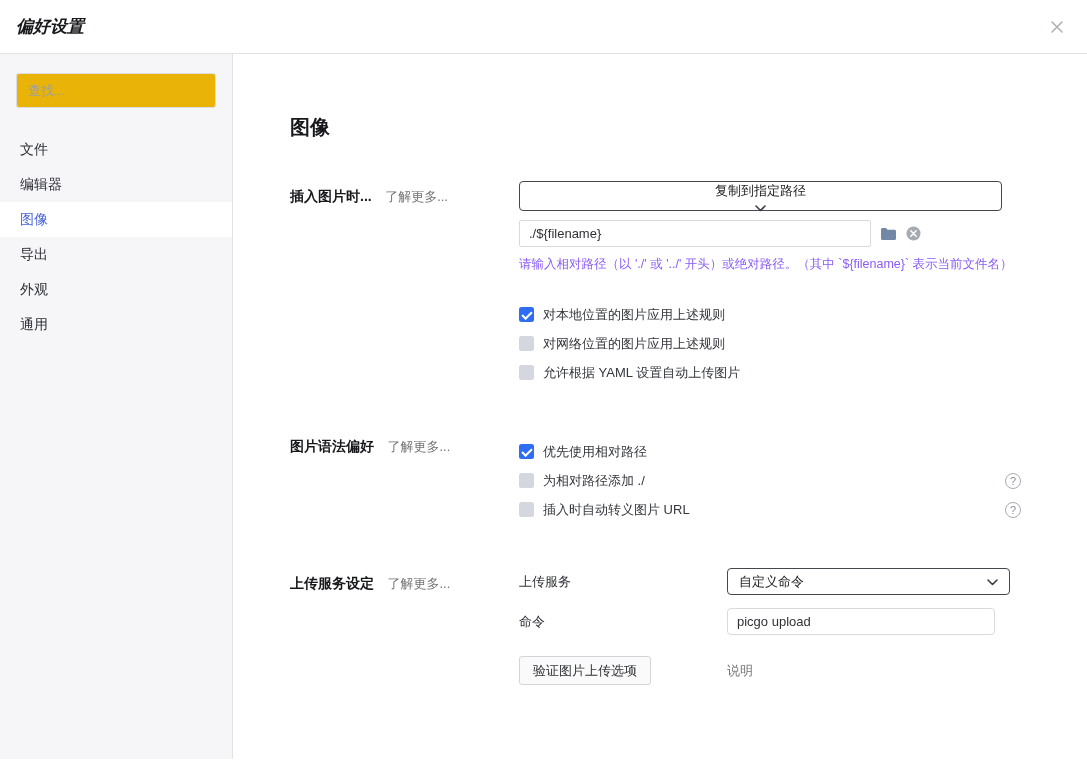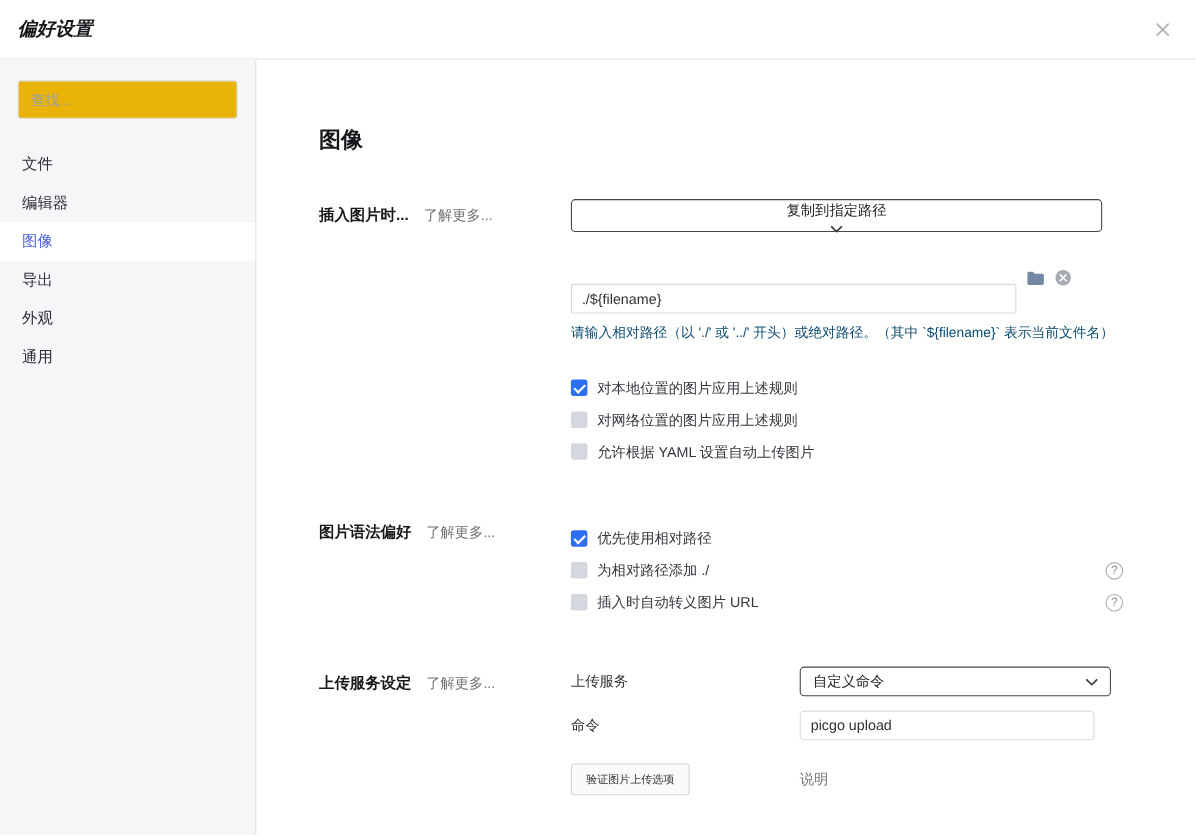--- a/index.html
+++ b/index.html
@@ -90,24 +90,24 @@
     height: 27px;
     border: 1px solid #d9dadd;
     border-radius: 2px;
     padding: 0 9px;
     font-size: 13px;
     color: #2e3136;
     outline: none;
     font-family: inherit;
     background: #fff;
   }
-  .path-input { width: 405px; margin-top: 38px; }
+  .path-input { width: 352px; }
   .icon-btn { display: flex; align-items: center; cursor: pointer; }
 
-  .hint { margin-top: 9px; font-size: 12.5px; color: #0c4a6e; }
+  .hint { margin-top: 9px; font-size: 12.5px; color: #8b5cf6; }
 
   .checks { margin-top: 27px; }
   .checks.flush { margin-top: 6px; }
   .check-row { display: flex; align-items: center; height: 29px; }
   .check-row .left { display: flex; align-items: center; }
   .check-row.with-help { justify-content: space-between; }
   .checkbox {
     width: 15px; height: 15px;
     border-radius: 2.5px;
     background: #d4d7dd;
@@ -141,21 +141,21 @@
   .svc-label { width: 208px; flex: none; font-size: 13px; color: #2e3136; }
   .cmd-input { width: 268px; border-radius: 4px; }
   .btn-row { display: flex; align-items: center; margin-top: 21px; }
   .btn-cell { width: 208px; flex: none; }
   .validate-btn {
     height: 29px;
     padding: 0 13px;
     background: #fafafa;
     border: 1px solid #d4d5d8;
     border-radius: 3px;
-    font-size: 10px;
+    font-size: 13px;
     color: #2e3136;
     cursor: pointer;
     font-family: inherit;
   }
 </style>
 </head>
 <body>
 
 <div class="header">
   <h1>偏好设置</h1>

